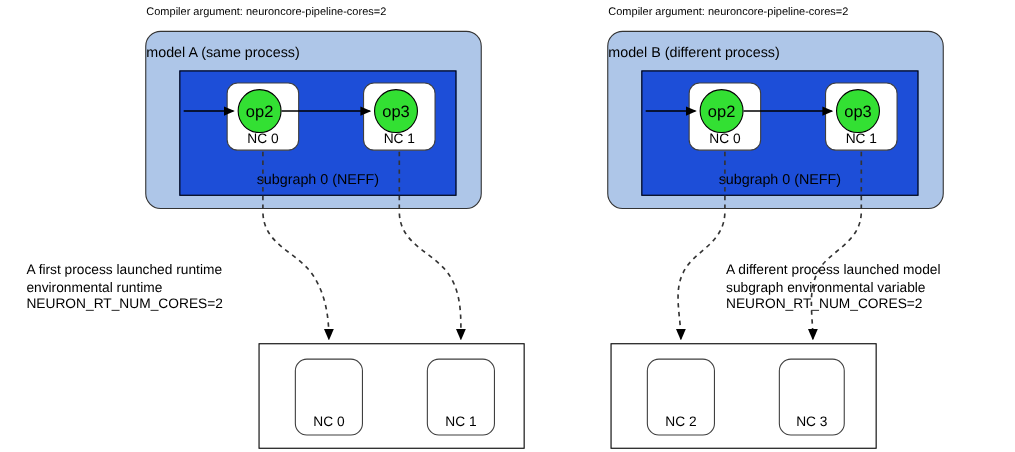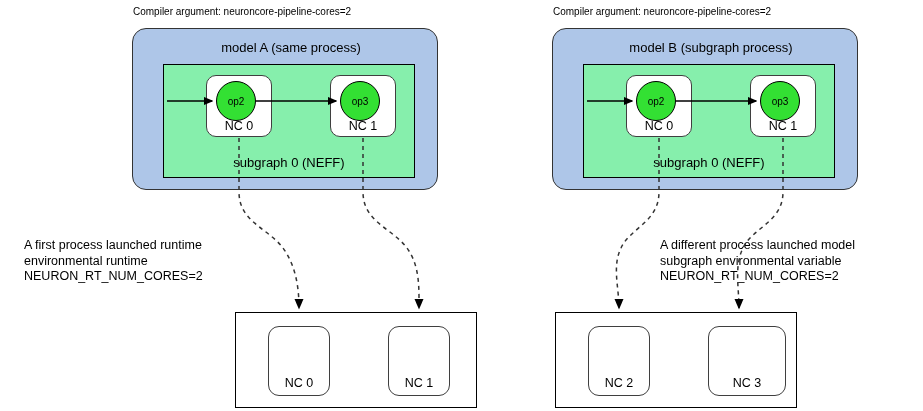--- a/index.html
+++ b/index.html
@@ -38,31 +38,30 @@
 
   
   .model-panel {
     background: #aec6e8;
     border: 1.2px solid #333333;
     border-radius: 14px;
     box-sizing: border-box;
   }
   .model-title {
     position: absolute;
-    left: 12px;
+    left: 0;
     right: 0;
     top: 11px;
-    text-align: center;
     font-size: 13px;
     white-space: nowrap;
   }
 
   
   .subgraph-box {
-    background: #86efac;
+    background: #1d4ed8;
     border: 1.2px solid #000000;
     box-sizing: border-box;
   }
   .subgraph-label {
     position: absolute;
     left: 0;
     right: 0;
     bottom: 7px;
     text-align: center;
     font-size: 13px;
@@ -88,21 +87,21 @@
 
   
   .op-circle {
     border-radius: 50%;
     background: #33e033;
     border: 1.3px solid #000000;
     box-sizing: border-box;
     display: flex;
     align-items: center;
     justify-content: center;
-    font-size: 10px;
+    font-size: 15px;
     color: #000000;
   }
 
   
   .note {
     font-size: 12.5px;
     line-height: 15.5px;
     text-align: left;
   }
 
@@ -168,21 +167,21 @@
   <div class="abs device-nc" style="left:268px; top:326px; width:62px; height:70px;">
     <div class="device-nc-label">NC 0</div>
   </div>
   <div class="abs device-nc" style="left:388px; top:326px; width:62px; height:70px;">
     <div class="device-nc-label">NC 1</div>
   </div>
 
   <div class="abs header-label" style="left:553px; top:4px; width:306px;">Compiler argument: neuroncore-pipeline-cores=2</div>
 
   <div class="abs model-panel" style="left:552px; top:28px; width:306px; height:162px;">
-    <div class="model-title">model B (subgraph process)</div>
+    <div class="model-title">model B (different process)</div>
   </div>
 
   <div class="abs subgraph-box" style="left:583px; top:64px; width:252px; height:114px;">
     <div class="subgraph-label">subgraph 0 (NEFF)</div>
   </div>
 
   <div class="abs nc-box" style="left:626px; top:75px; width:66px; height:62px;">
     <div class="nc-box-label">NC 0</div>
   </div>
   <div class="abs op-circle" style="left:636px; top:81px; width:40px; height:40px;">
@@ -199,21 +198,21 @@
   <div class="abs note" style="left:660px; top:238px; width:256px;">
     <div>A different process launched model</div>
     <div>subgraph environmental variable</div>
     <div>NEURON_RT_NUM_CORES=2</div>
   </div>
 
   <div class="abs device-box" style="left:555px; top:312px; width:242px; height:96px;"></div>
   <div class="abs device-nc" style="left:588px; top:326px; width:62px; height:70px;padding-left:33px;">
     <div class="device-nc-label">NC 2</div>
   </div>
-  <div class="abs device-nc" style="left:708px; top:326px; width:78px; height:70px;">
+  <div class="abs device-nc" style="left:708px; top:326px; width:60px; height:70px;">
     <div class="device-nc-label">NC 3</div>
   </div>
 
   <svg class="svg-layer" viewBox="0 0 923 411">
     <defs>
       <marker id="arrow-solid" markerWidth="7" markerHeight="7" refX="6" refY="3" orient="auto" markerUnits="strokeWidth">
         <path d="M0,0 L7,3 L0,6 z" fill="#000000"></path>
       </marker>
       <marker id="arrow-dash" markerWidth="7" markerHeight="7" refX="6" refY="3" orient="auto" markerUnits="strokeWidth">
         <path d="M0,0 L7,3 L0,6 z" fill="#000000"></path>

